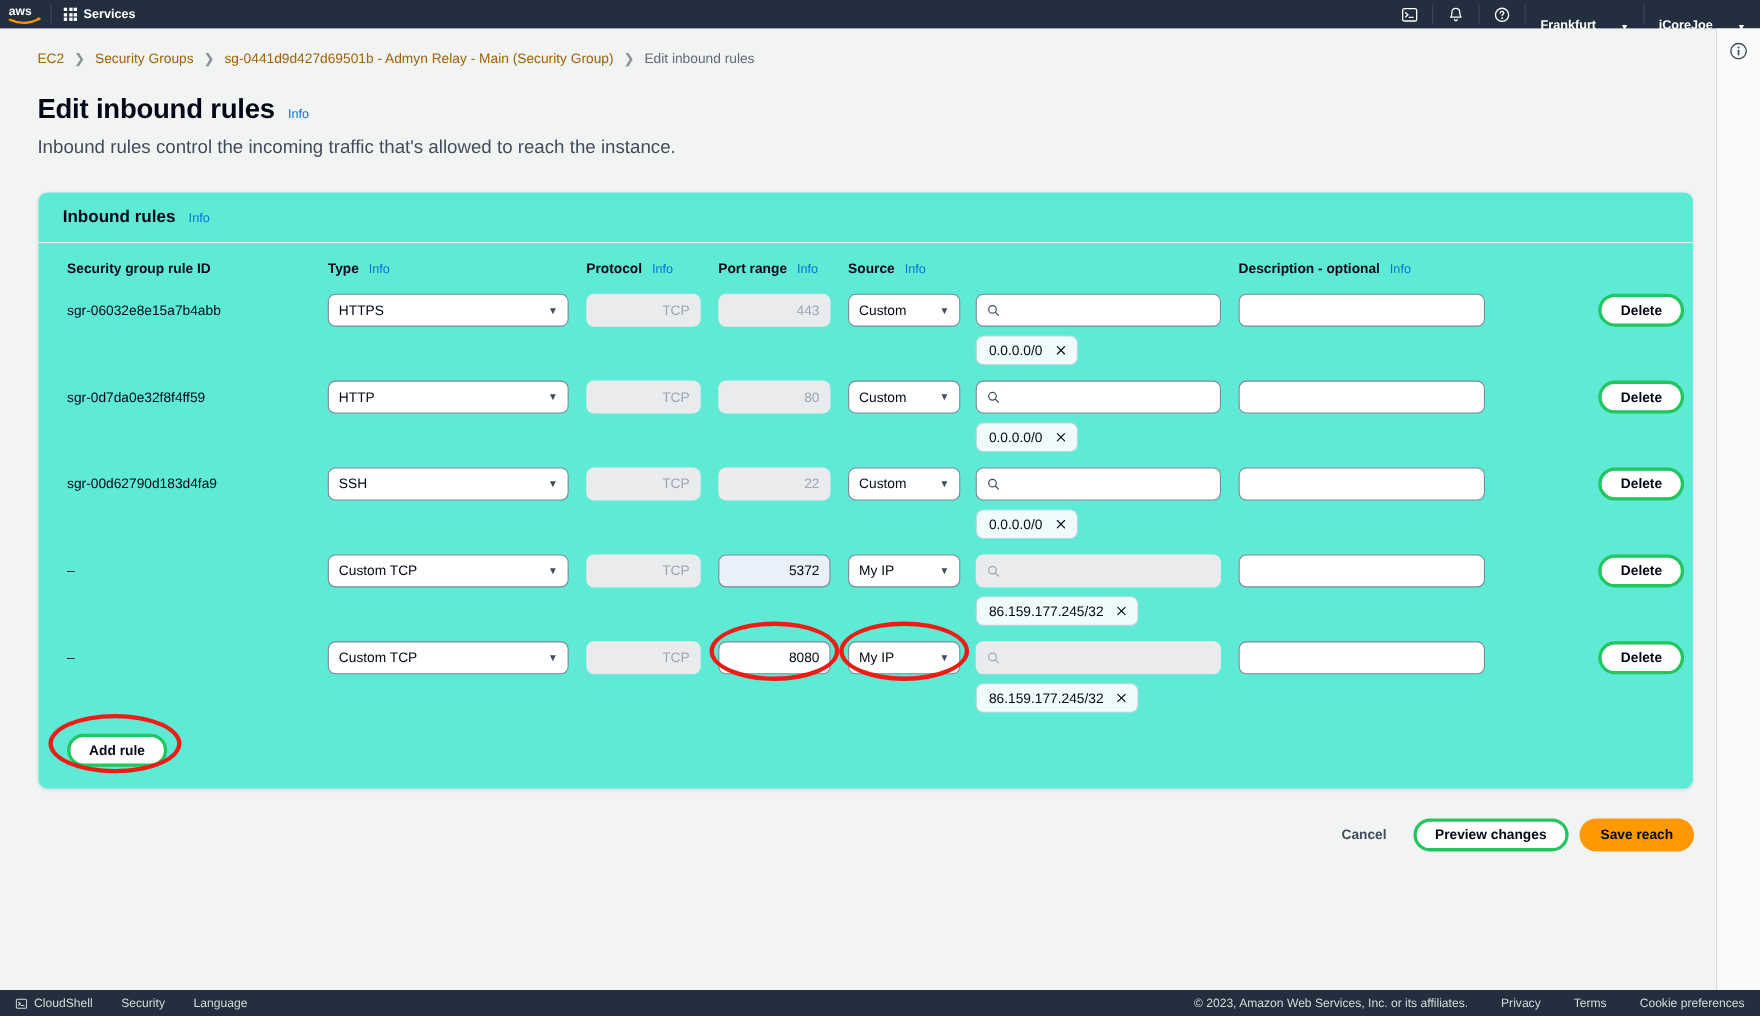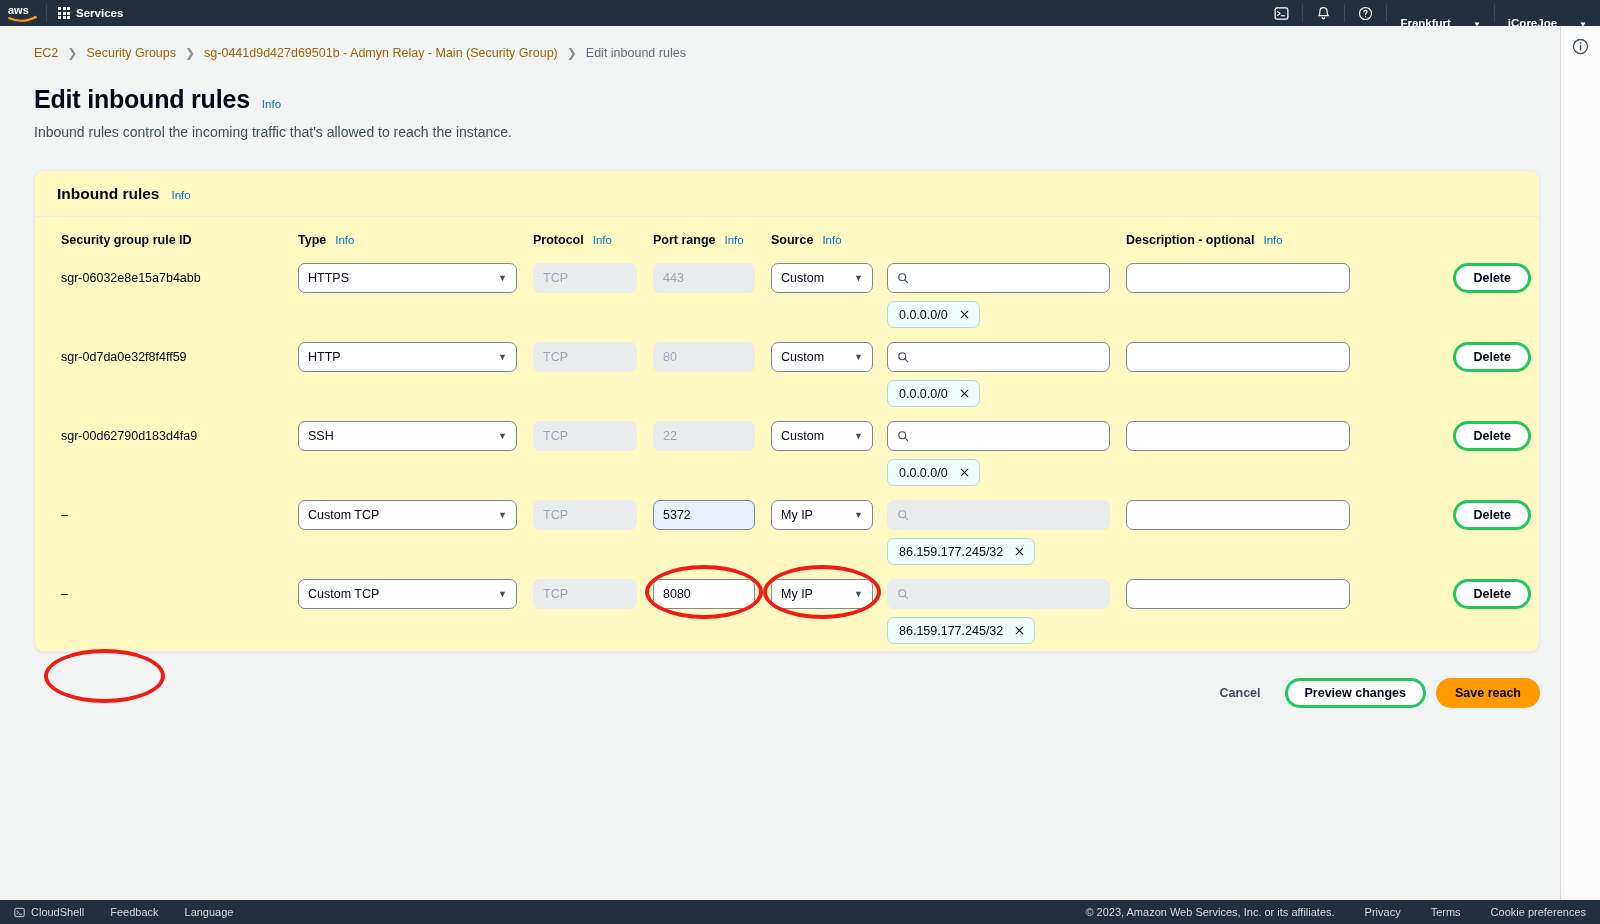--- a/index.html
+++ b/index.html
@@ -64,25 +64,25 @@
   
   .crumbs { display:flex; align-items:center; gap:9px; padding-top:20px; font-size:12.5px; }
   .crumbs a { color:#a16207; text-decoration:none; cursor:pointer; }
   .crumbs .sep { color:#879196; font-size:12px; }
   .crumbs .cur { color:#5f6b7a; }
 
   
   .title-row { display:flex; align-items:baseline; gap:12px; margin-top:25px; }
   h1 { font-size:25px; font-weight:700; color:#000716; letter-spacing:-0.2px; }
   .info-link { color:#0972d3; font-size:11.5px; cursor:pointer; font-weight:400; }
-  .subtitle { margin-top:10px; font-size:14px; color:#414d5c; }
+  .subtitle { margin-top:10px; font-size:17px; color:#414d5c; }
 
   
   .panel {
-    margin-top:30px; background:#fef9c3;
+    margin-top:30px; background:#5eead4;
     border:1px solid #e9ebed; border-radius:9px;
     box-shadow: 0 1px 2px rgba(0,7,22,.08);
   }
   .panel-head {
     padding: 14px 22px 13px; border-bottom:1px solid #e9ebed;
     display:flex; align-items:baseline; gap:12px;
   }
   .panel-head h2 { font-size:15.5px; font-weight:700; color:#000716; }
 
   table.rules { width:100%; border-collapse:collapse; }
@@ -102,21 +102,21 @@
   .sel {
     width:100%; height:30px; border:1px solid #7d8998; border-radius:7px;
     background:#fff; display:flex; align-items:center; padding:10px 9px;
     font-size:12.5px; color:#000716; cursor:pointer; position:relative;
   }
   .sel .lbl { flex:1; overflow:hidden; text-overflow:ellipsis; white-space:nowrap; }
   .sel .car { font-size:9px; color:#414d5c; margin-left:6px; }
   .txt {
     width:100%; height:30px; border:1px solid #7d8998; border-radius:7px;
     background:#fff; font-size:12.5px; color:#000716; padding:0 9px;
-    font-family:"Liberation Sans", sans-serif; outline:none;
+    font-family:"Liberation Sans", sans-serif; outline:none;text-align:right;
   }
   .txt.disabled {
     background:#e9ebed; border-color:#e9ebed; color:#9ba7b6; cursor:not-allowed;
   }
   .txt.edited { background:#e9f0fb; border-color:#7d8998; }
 
   .src-cell { display:flex; flex-direction:column; gap:8px; }
   .searchbox {
     width:100%; height:30px; border:1px solid #7d8998; border-radius:7px;
     background:#fff; display:flex; align-items:center; gap:7px; padding:0 9px;
@@ -554,41 +554,44 @@
               <td><input class="txt" value="" style=""></td>
               <td>
                 <div class="del-wrap">
                   <button class="btn">Delete</button>
                 </div>
               </td>
             </tr>
           </tbody>
       </table>
 
+      <div class="addrule-row">
+        <button class="btn">Add rule</button>
+      </div>
     </div>
 
     <div class="actions">
       <button class="link-btn">Cancel</button>
       <button class="btn">Preview changes</button>
       <button class="btn-primary">Save reach</button>
     </div>
 
   </div>
 </div>
 
 <div class="botbar">
   <span class="item">
     <svg width="11" height="11" viewBox="0 0 16 16">
       <rect x="1.2" y="2" width="13.6" height="12" rx="1.8" stroke="#d5dbdb" stroke-width="1.4" fill="none"></rect>
       <path d="M4.2 6 L6.6 8 L4.2 10" stroke="#d5dbdb" stroke-width="1.4" fill="none" stroke-linecap="round" stroke-linejoin="round"></path>
       <line x1="7.8" y1="10.4" x2="11.4" y2="10.4" stroke="#d5dbdb" stroke-width="1.4" stroke-linecap="round"></line>
     </svg>
     <span>CloudShell</span>
   </span>
-  <span class="item">Feedback</span>
+  <span class="item">Security</span>
   <span class="item">Language</span>
   <span class="right">
     <span class="copyright">© 2023, Amazon Web Services, Inc. or its affiliates.</span>
     <span class="item">Privacy</span>
     <span class="item">Terms</span>
     <span class="item">Cookie preferences</span>
   </span>
 </div>
 
 <div class="annot" style="border-color: rgb(238, 28, 20); left: 645px; top: 565px; width: 118px; height: 54px;"></div>

